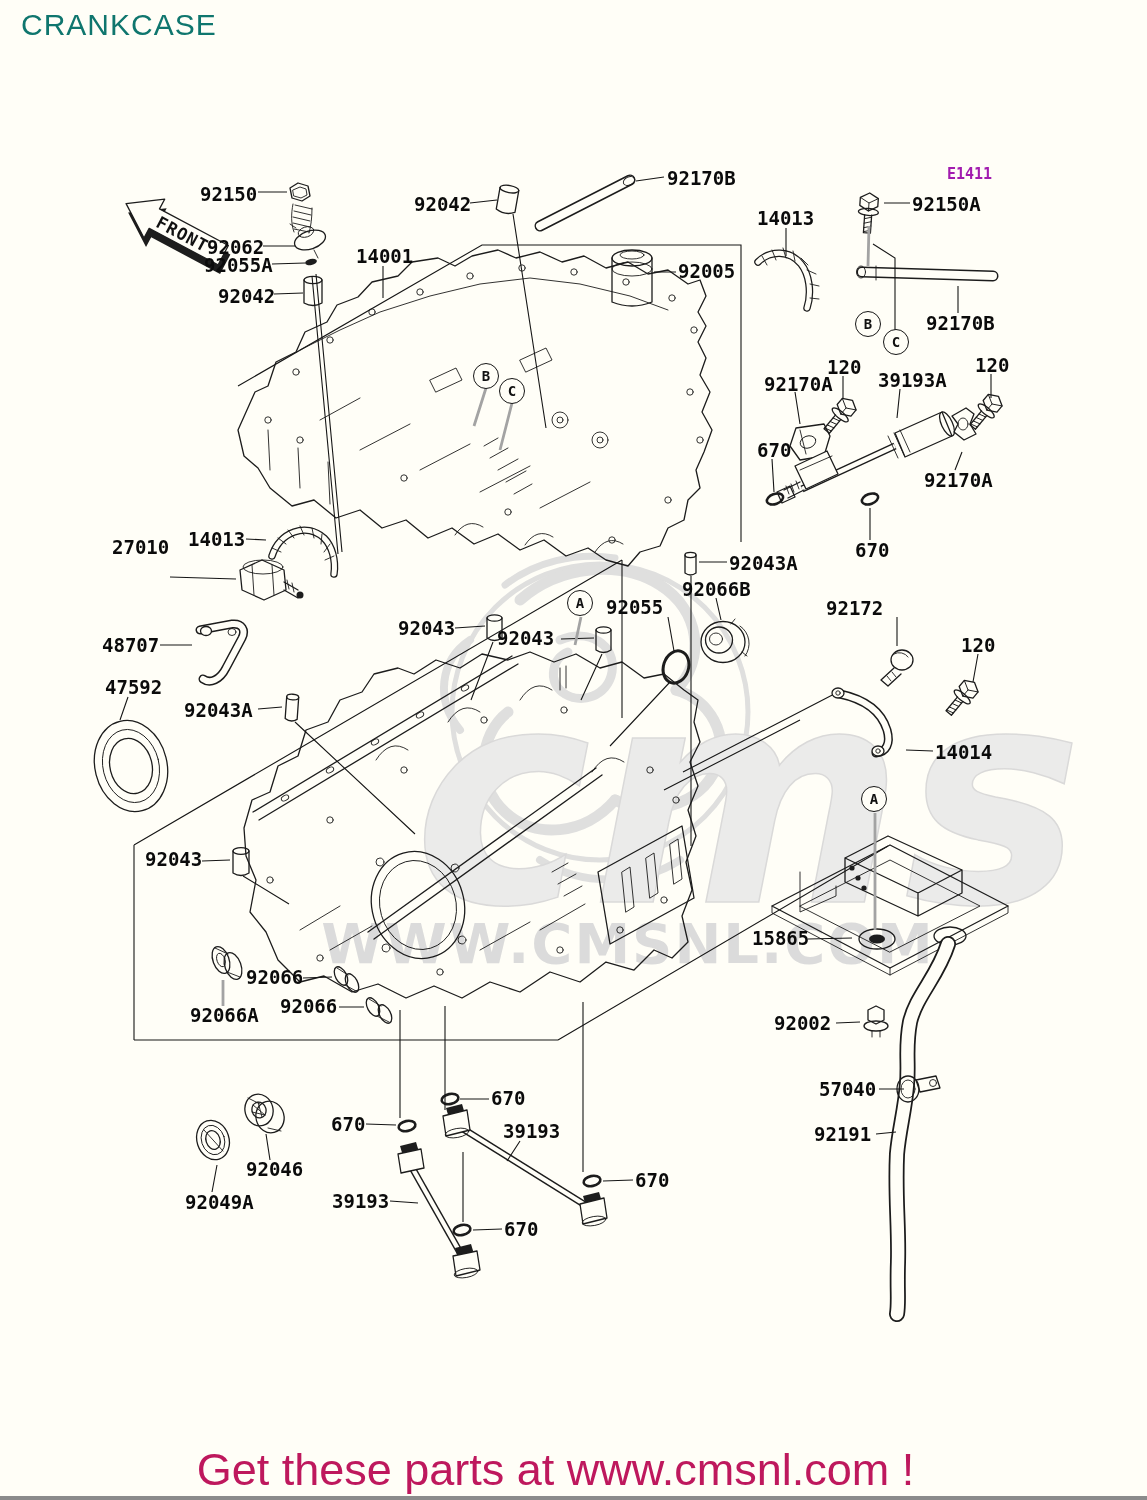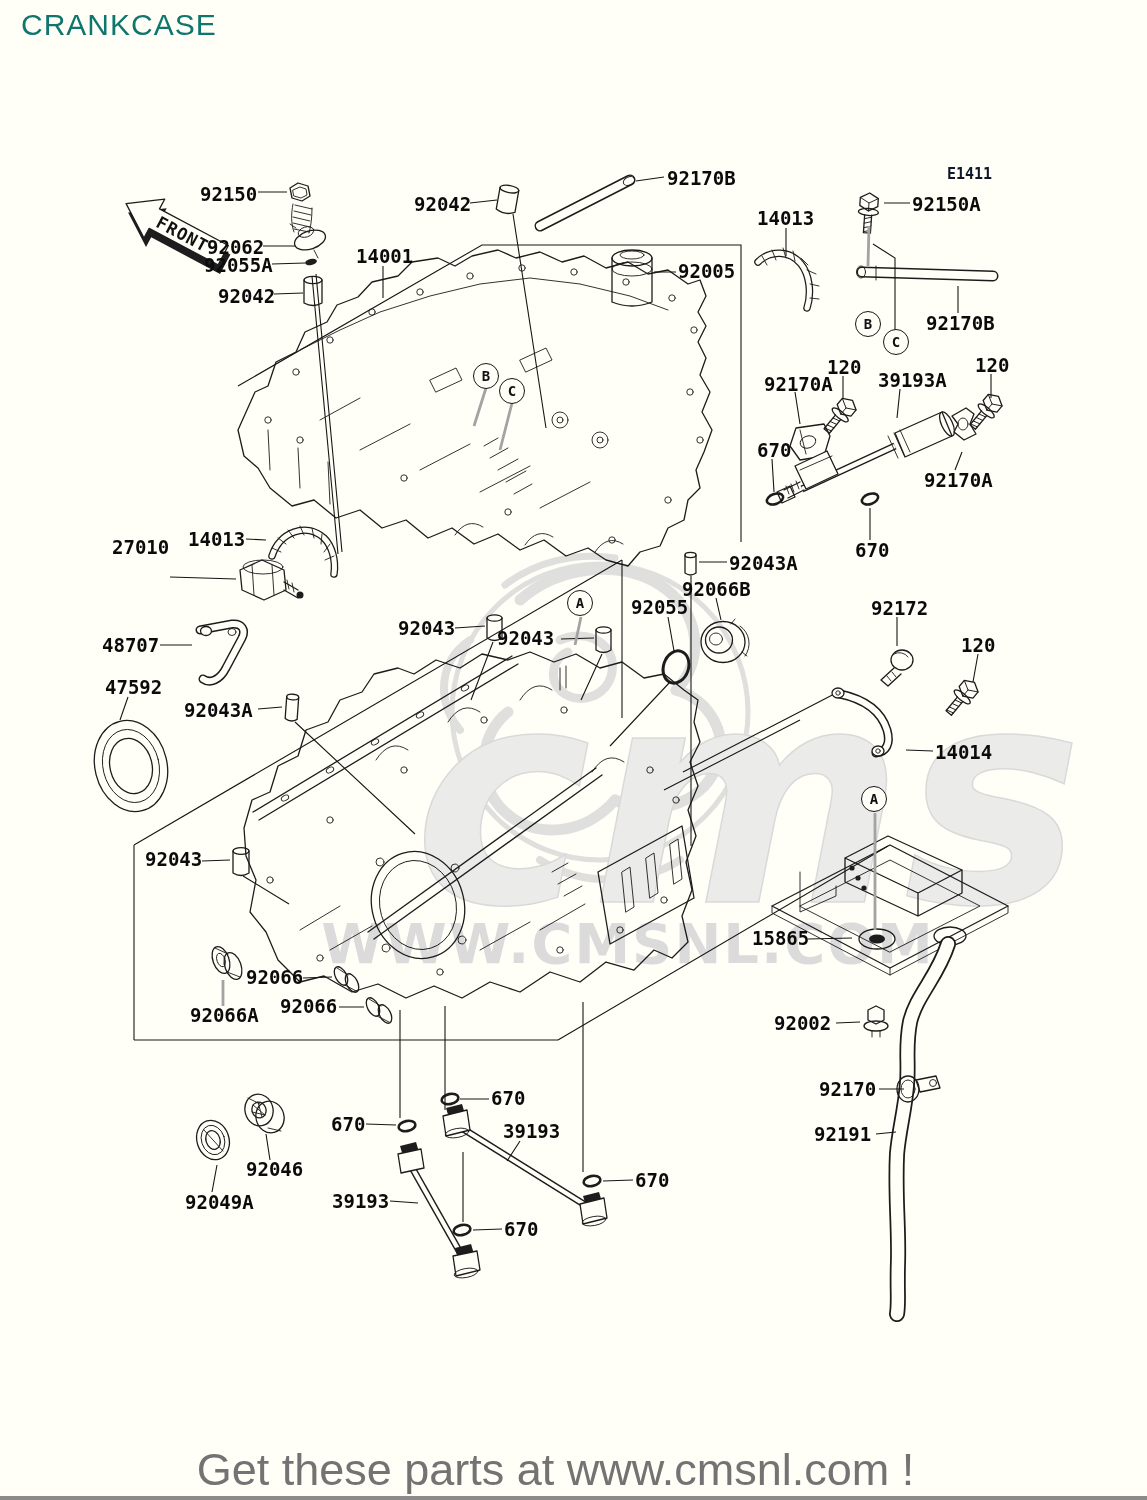--- a/index.html
+++ b/index.html
@@ -7,36 +7,36 @@
     width:1147px; height:1500px; position:relative; overflow:hidden;
     background:#fffef7; font-family:"Liberation Sans", sans-serif;
   }
   .page-title {
     position:absolute; left:21px; top:8px;
     font:400 30px "Liberation Sans", sans-serif;
     color:#0f766e; letter-spacing:1px;
   }
   .section-ref {
     position:absolute; left:947px; top:165px;
-    font:700 15px "DejaVu Sans Mono", monospace; color:#0f172a; white-space:nowrap;text-align:center;
+    font:700 15px "DejaVu Sans Mono", monospace; color:#a21caf; white-space:nowrap;text-align:center;
   }
   .plabel {
     position:absolute;
     font:700 19px "DejaVu Sans Mono", monospace;
     color:#0b0b0b; white-space:nowrap; line-height:1;
   }
   .callout {
     position:absolute; width:24px; height:24px; border:1.7px solid #161616;
     border-radius:50%; background:#fffef7; display:flex; align-items:center;
     justify-content:center; font:700 14px "DejaVu Sans Mono", monospace; color:#111;
   }
   .banner {
     position:absolute; left:0; right:0; top:1444px; text-align:center;
     padding-right:36px;
-    font:400 45px "Liberation Sans", sans-serif; color:#737373;
+    font:400 45px "Liberation Sans", sans-serif; color:#be185d;
   }
   .bottom-bar {
     position:absolute; left:0; right:0; bottom:0; height:4px; background:#8b8b8b;
   }
   svg.art { position:absolute; left:0; top:0; }
   svg .ln  { stroke:#1c1c1c; fill:none; stroke-width:1.3; stroke-linejoin:round; stroke-linecap:round; }
   svg .thn { stroke-width:0.9; }
   svg .ldr { stroke:#161616; fill:none; stroke-width:1.1; }
   svg .gry { stroke:#a3a3a3; fill:none; stroke-width:2.8; }
   svg .drk { fill:#1d1d1d; stroke:none; }
@@ -448,28 +448,28 @@
 <div class="plabel" style="left:924px;top:471px">92170A</div>
 <div class="plabel" style="left:855px;top:541px">670</div>
 <div class="plabel" style="left:188px;top:530px">14013</div>
 <div class="plabel" style="left:112px;top:538px">27010</div>
 <div class="plabel" style="left:102px;top:636px">48707</div>
 <div class="plabel" style="left:105px;top:678px">47592</div>
 <div class="plabel" style="left:184px;top:701px">92043A</div>
 <div class="plabel" style="left:398px;top:619px">92043</div>
 <div class="plabel" style="left:497px;top:629px">92043</div>
 <div class="plabel" style="left:729px;top:554px">92043A</div>
-<div class="plabel" style="left:631px;top:598px">92055</div>
+<div class="plabel" style="left:606px;top:598px">92055</div>
 <div class="plabel" style="left:682px;top:580px">92066B</div>
-<div class="plabel" style="left:871px;top:599px">92172</div>
+<div class="plabel" style="left:826px;top:599px">92172</div>
 <div class="plabel" style="left:961px;top:636px">120</div>
 <div class="plabel" style="left:935px;top:743px">14014</div>
 <div class="plabel" style="left:752px;top:929px">15865</div>
 <div class="plabel" style="left:774px;top:1014px">92002</div>
-<div class="plabel" style="left:819px;top:1080px">92170</div>
+<div class="plabel" style="left:819px;top:1080px">57040</div>
 <div class="plabel" style="left:814px;top:1125px">92191</div>
 <div class="plabel" style="left:145px;top:850px">92043</div>
 <div class="plabel" style="left:246px;top:968px">92066</div>
 <div class="plabel" style="left:280px;top:997px">92066</div>
 <div class="plabel" style="left:190px;top:1006px">92066A</div>
 <div class="plabel" style="left:246px;top:1160px">92046</div>
 <div class="plabel" style="left:185px;top:1193px">92049A</div>
 <div class="plabel" style="left:503px;top:1122px">39193</div>
 <div class="plabel" style="left:332px;top:1192px">39193</div>
 <div class="plabel" style="left:491px;top:1089px">670</div>

